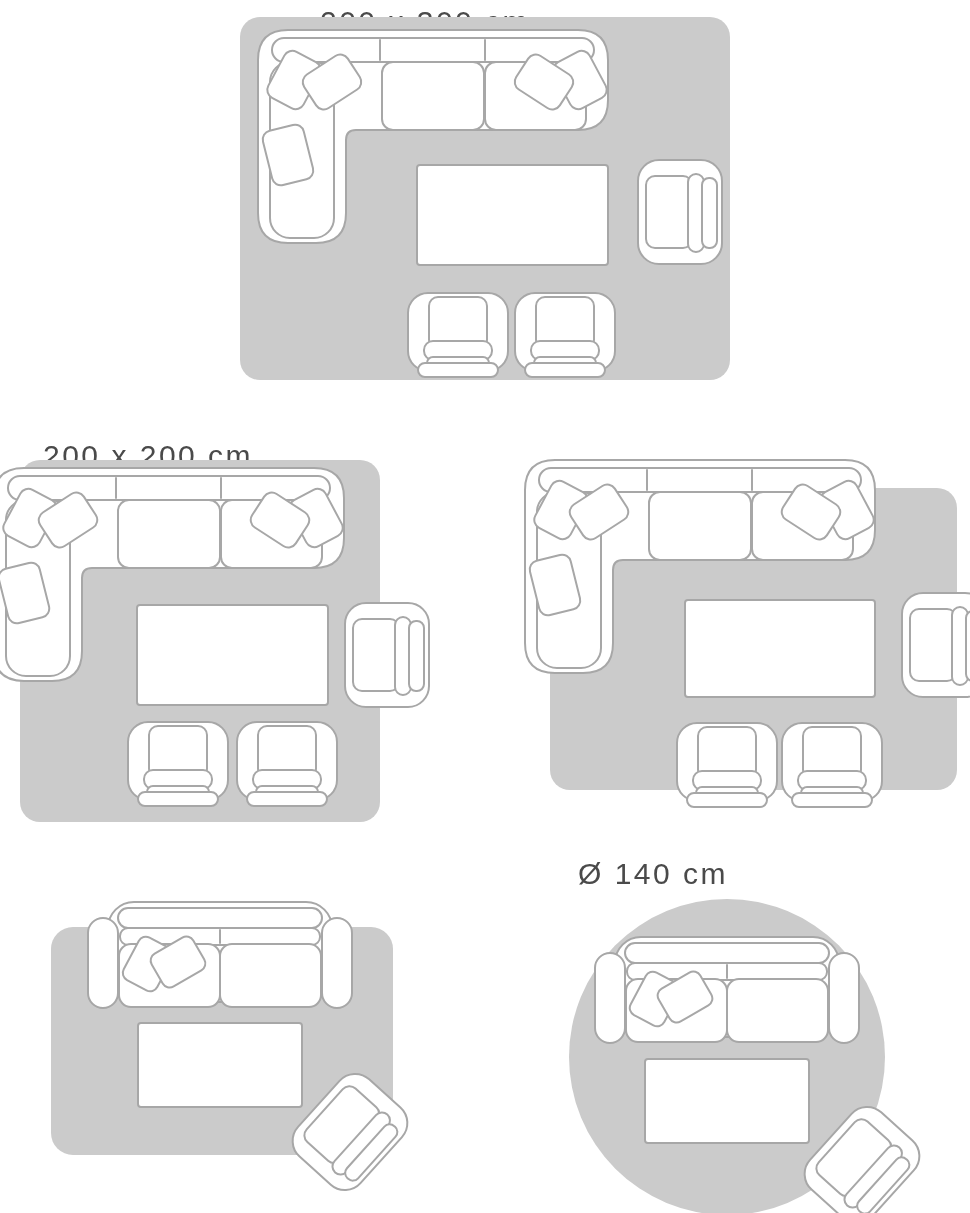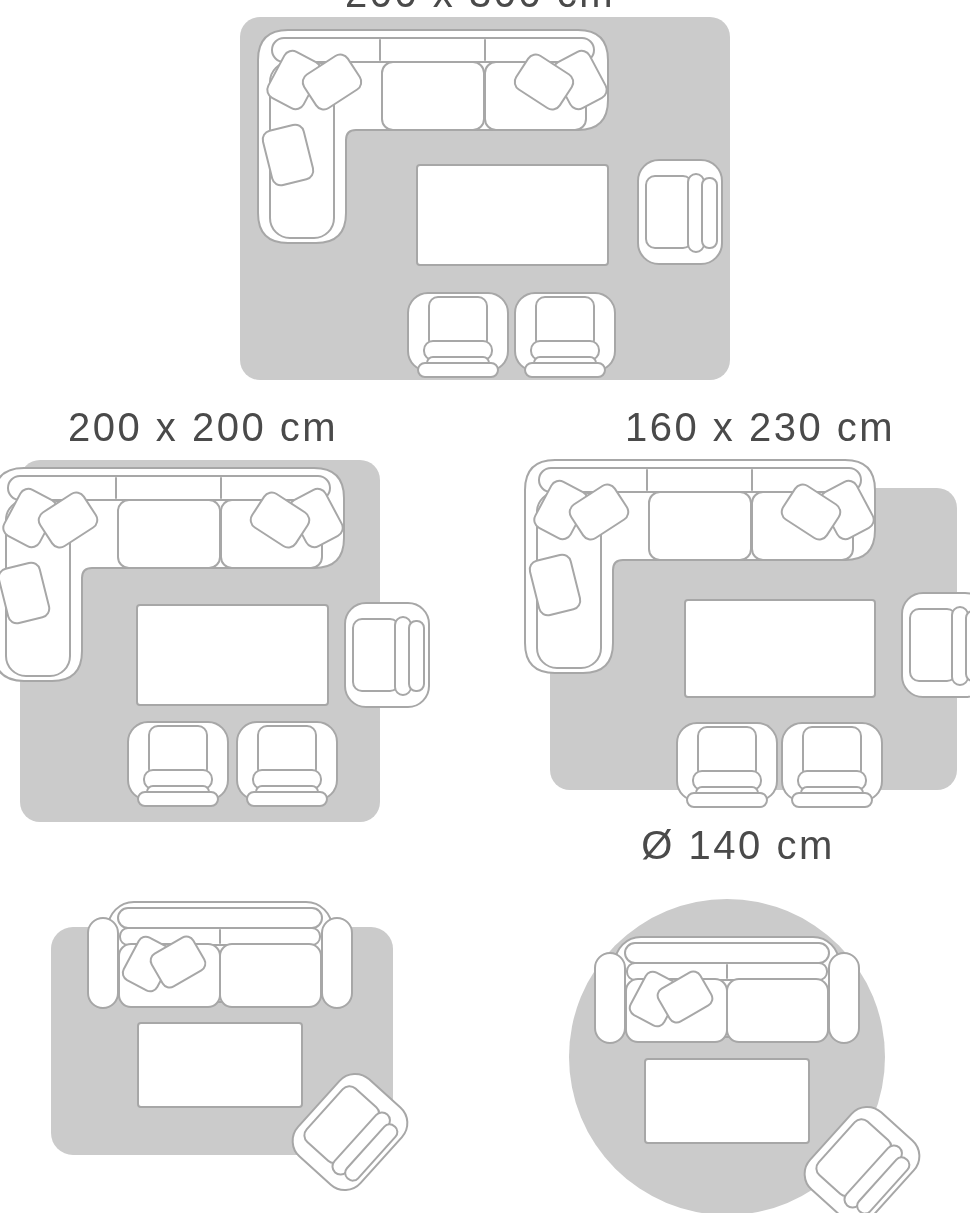--- a/index.html
+++ b/index.html
@@ -13,26 +13,27 @@
   #root{
     position:relative;
     width:970px;height:1213px;
     overflow:hidden;
     background:var(--background);
     font-family:"Liberation Sans", sans-serif;
   }
   .scene-title{
     position:absolute;
     width:320px;
-    text-align:center;
-    font-size:40px;
+    text-align:left;
+    font-size:30px;
     line-height:31px;
     letter-spacing:2.5px;
     color:var(--title-text);
     white-space:nowrap;
+    margin-top:28px;
   }
   svg.scene{position:absolute;display:block;}
   .rug{fill:var(--rug);stroke:none;}
   .f{fill:var(--furniture-fill);stroke:var(--furniture-outline);stroke-width:2;stroke-linejoin:round;stroke-linecap:round;}
   .s{fill:none;stroke:var(--furniture-outline);stroke-width:2;stroke-linecap:round;}
   .defs-holder{position:absolute;width:0;height:0;overflow:hidden;}
 </style>
 </head>
 <body>
 
@@ -81,21 +82,20 @@
         <rect class="f" x="31" y="42" width="101" height="63" rx="12"></rect>
         <rect class="f" x="132" y="42" width="101" height="63" rx="12"></rect>
         <rect class="f" x="36" y="43" width="48" height="38" rx="8" transform="rotate(-62 60 62)"></rect>
         <rect class="f" x="66" y="41" width="48" height="38" rx="8" transform="rotate(-30 90 60)"></rect>
       </g>
     </defs>
   </svg>
 
   <div class="scene-title" style="left:320px;top:-22px;">200 x 300 cm</div>
   <div class="scene-title" style="left:43px;top:412px;">200 x 200 cm</div>
-  <div class="scene-title" style="left:600px;top:412px;">160 x 230 cm</div>
   <div class="scene-title" style="left:578px;top:830px;">Ø 140 cm</div>
 
   <svg class="scene" style="left:240px;top:17px;" width="490" height="363" viewBox="0 0 490 363">
     <rect class="rug" x="0" y="0" width="490" height="363" rx="20"></rect>
     <use href="#sectional-sofa" x="18" y="13"></use>
     <rect class="f" x="177" y="148" width="191" height="100" rx="3"></rect>
     <use href="#armchair" x="398" y="143"></use>
     <use href="#chair-up" x="168" y="276"></use>
     <use href="#chair-up" x="275" y="276"></use>
   </svg>

